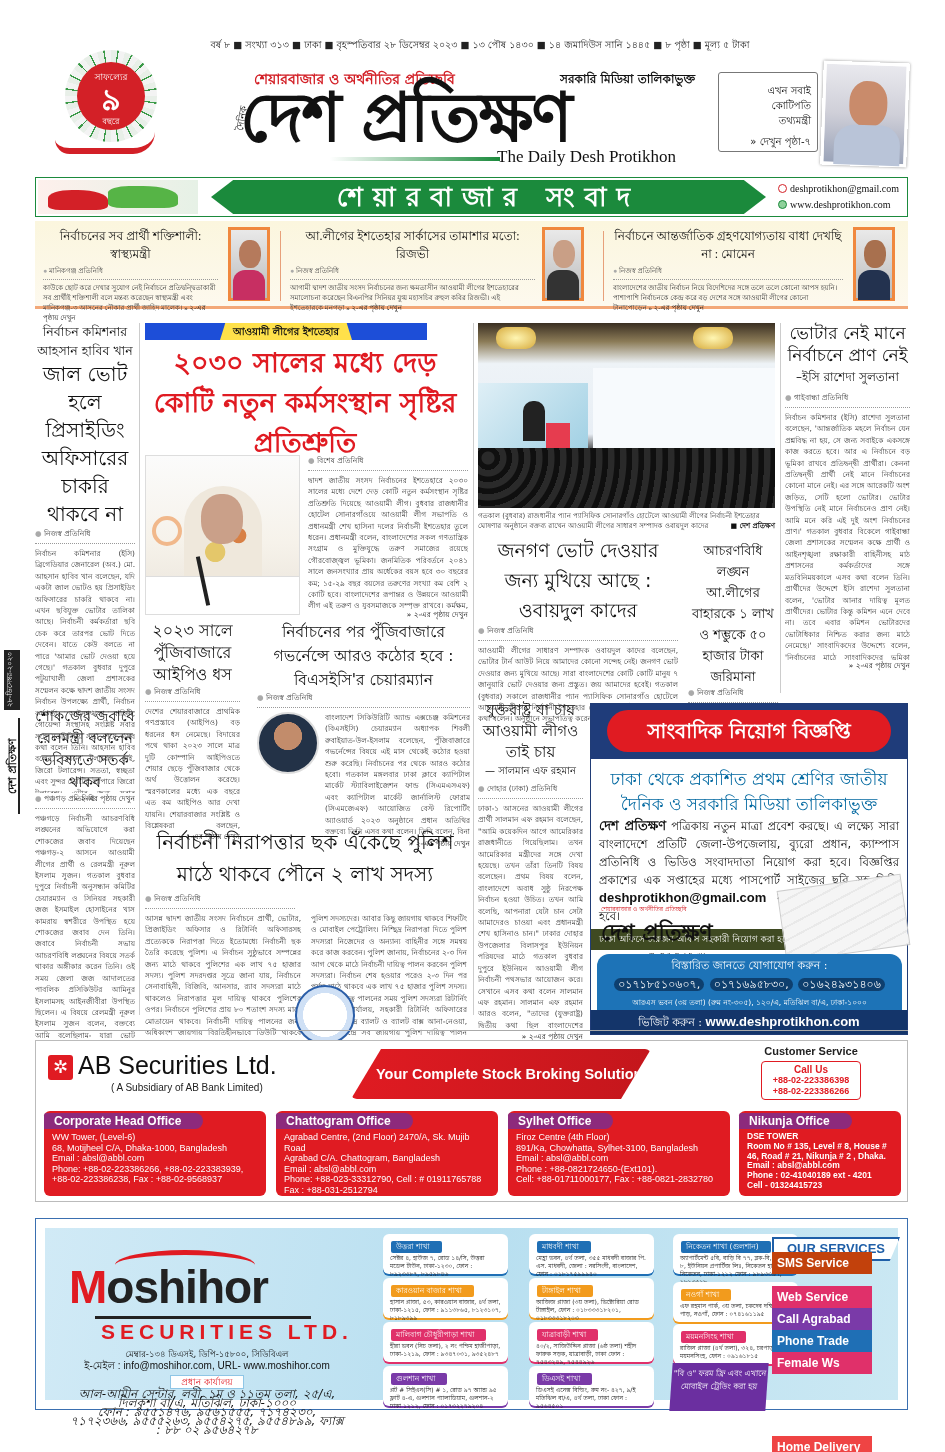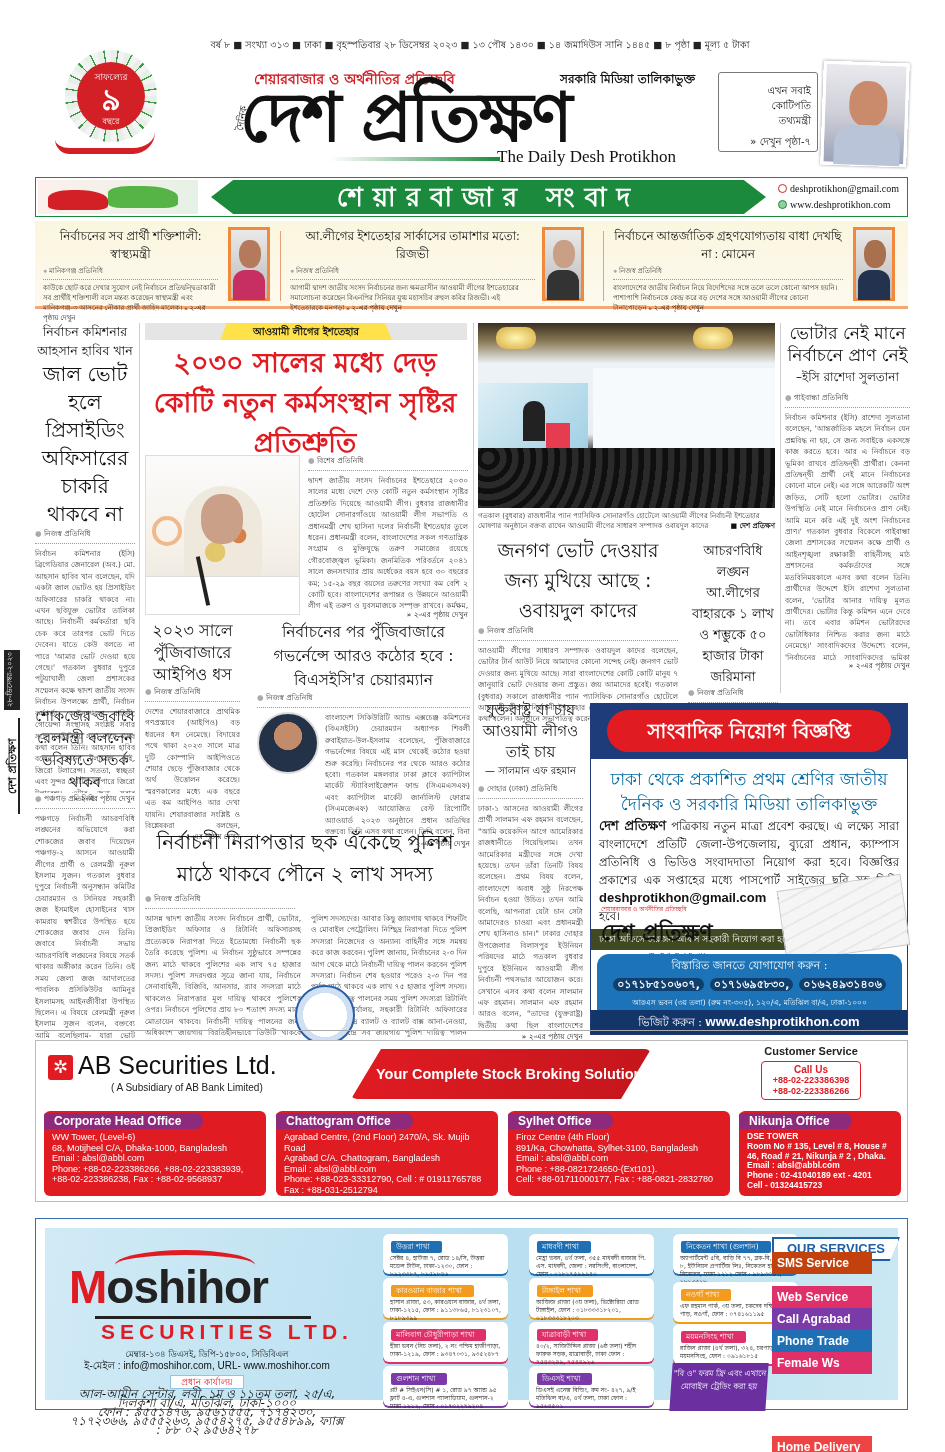--- a/index.html
+++ b/index.html
@@ -60,21 +60,21 @@
   .col-rule { position: absolute; width: 1px; background: #ccc; }
 
   
   .lc1 { left: 35px; top: 322px; width: 100px; }
   .lc1 .hl { font-size: 14px; line-height: 19px; }
   .vert-strip { left: 4px; top: 650px; width: 16px; height: 180px; }
   .vert-strip .date { position: absolute; left: 0; top: 0; width: 16px; height: 60px; background: #222; color: #fff; font-size: 7px; writing-mode: vertical-rl; transform: rotate(180deg); text-align: center; }
   .vert-strip .name { position: absolute; left: 0; top: 68px; width: 16px; height: 96px; font-size: 11px; font-weight: bold; writing-mode: vertical-rl; transform: rotate(180deg); border-left: 2px solid #222; text-align: center; }
 
   
-  .lead-kicker { left: 145px; top: 323px; width: 322px; height: 17px; background: #e5e5e5; }
+  .lead-kicker { left: 145px; top: 323px; width: 282px; height: 17px; background: #1d4ed8; }
   .lead-kicker span { display: block; margin: 0 75px; background: #ffe14a; height: 17px; text-align: center; font-size: 10px; font-weight: bold; line-height: 17px; clip-path: polygon(4% 0,96% 0,100% 100%,0 100%); }
   .lead-hl { left: 140px; top: 343px; width: 330px; color: #e01b22; font-size: 27px; font-weight: bold; line-height: 40px; text-align: center; }
   .lead-photo { left: 145px; top: 455px; width: 155px; height: 160px; background: linear-gradient(180deg,#fbfbfb 0%,#f6f2ea 55%,#e9e3da 100%); border: 1px solid #ddd; }
   .lead-photo .face { position: absolute; left: 55px; top: 38px; width: 42px; height: 50px; border-radius: 45%; background: #caa089; }
   .lead-photo .scarf { position: absolute; left: 38px; top: 30px; width: 78px; height: 110px; border-radius: 40px 40px 10px 10px; background: radial-gradient(circle at 40% 60%, #e4c76a 0 12%, transparent 13%), radial-gradient(circle at 70% 45%, #d88045 0 9%, transparent 10%), #efe8dc; z-index: 0; }
   .lead-photo .mic { position: absolute; left: 55px; top: 100px; width: 4px; height: 50px; background: #222; transform: rotate(-12deg); }
   .lead-photo .desk { position: absolute; left: 0; top: 120px; width: 153px; height: 38px; background: #fff; border-top: 1px solid #ddd; }
   .lead-photo .tractor { position: absolute; left: 6px; top: 60px; width: 30px; height: 30px; border: 4px solid #f1b88b; border-radius: 50%; }
   .lead-body { left: 308px; top: 455px; width: 160px; }
 
@@ -121,21 +121,21 @@
   .rec-ad .l2 { font-size: 11.5px; line-height: 18px; padding: 0 8px; text-align: justify; color: #111; }
   .rec-ad .l2 b { font-size: 13px; }
   .rec-ad .email { font-weight: bold; font-family: "Liberation Sans", sans-serif; font-size: 13px; }
   .rec-ad .strip { margin-top: 4px; width: 220px; background: #3f4a22; color: #fff; font-size: 9px; padding: 3px 8px; clip-path: polygon(0 0,94% 0,100% 100%,0 100%); }
   .rec-ad .mini-logo { position: absolute; left: 10px; top: 200px; font-size: 22px; font-weight: bold; }
   .rec-ad .mini-logo small { display: block; font-size: 6px; color: #d32027; font-weight: normal; }
   .rec-ad .mini-logo em { display: block; font-style: normal; font-size: 6px; text-align: right; font-family: "Liberation Serif", serif; font-weight: normal; }
   .rec-ad .papers { position: absolute; left: 190px; top: 178px; width: 125px; height: 72px; background: repeating-linear-gradient(160deg,#f5f5f5 0 10px,#e9e9e9 10px 12px); transform: rotate(-8deg); border: 1px solid #ccc; }
   .rec-ad .contact { position: absolute; left: 6px; top: 250px; width: 305px; height: 56px; background: #1d73b7; border-radius: 12px 12px 0 0; color: #fff; text-align: center; }
   .rec-ad .contact .h { font-size: 11px; margin-top: 3px; }
-  .rec-ad .contact .ph { font-size: 11px; font-weight: bold; }
+  .rec-ad .contact .ph { font-size: 11px; font-weight: normal; }
   .rec-ad .contact .ph span { background: #0e3f6e; border-radius: 8px; padding: 0 4px; margin: 0 1px; }
   .rec-ad .contact .ad { font-size: 7.5px; margin-top: 2px; }
   .rec-ad .visit { position: absolute; left: 0; bottom: 0; width: 316px; height: 24px; background: #14356a; color: #fff; text-align: center; font-size: 11px; line-height: 24px; }
   .rec-ad .visit b { font-family: "Liberation Sans", sans-serif; font-size: 13px; }
 
   
   .ab-ad { left: 35px; top: 1040px; width: 873px; height: 162px; border: 1px solid #bbb; background: #fff; }
   .ab-logo { position: absolute; left: 12px; top: 14px; width: 25px; height: 25px; background: #e01b22; color: #fff; text-align: center; font-size: 18px; line-height: 25px; border-radius: 3px; }
   .ab-name { position: absolute; left: 42px; top: 10px; font-size: 25px; color: #111; }
   .ab-sub { position: absolute; left: 75px; top: 41px; font-size: 10px; color: #222; }

